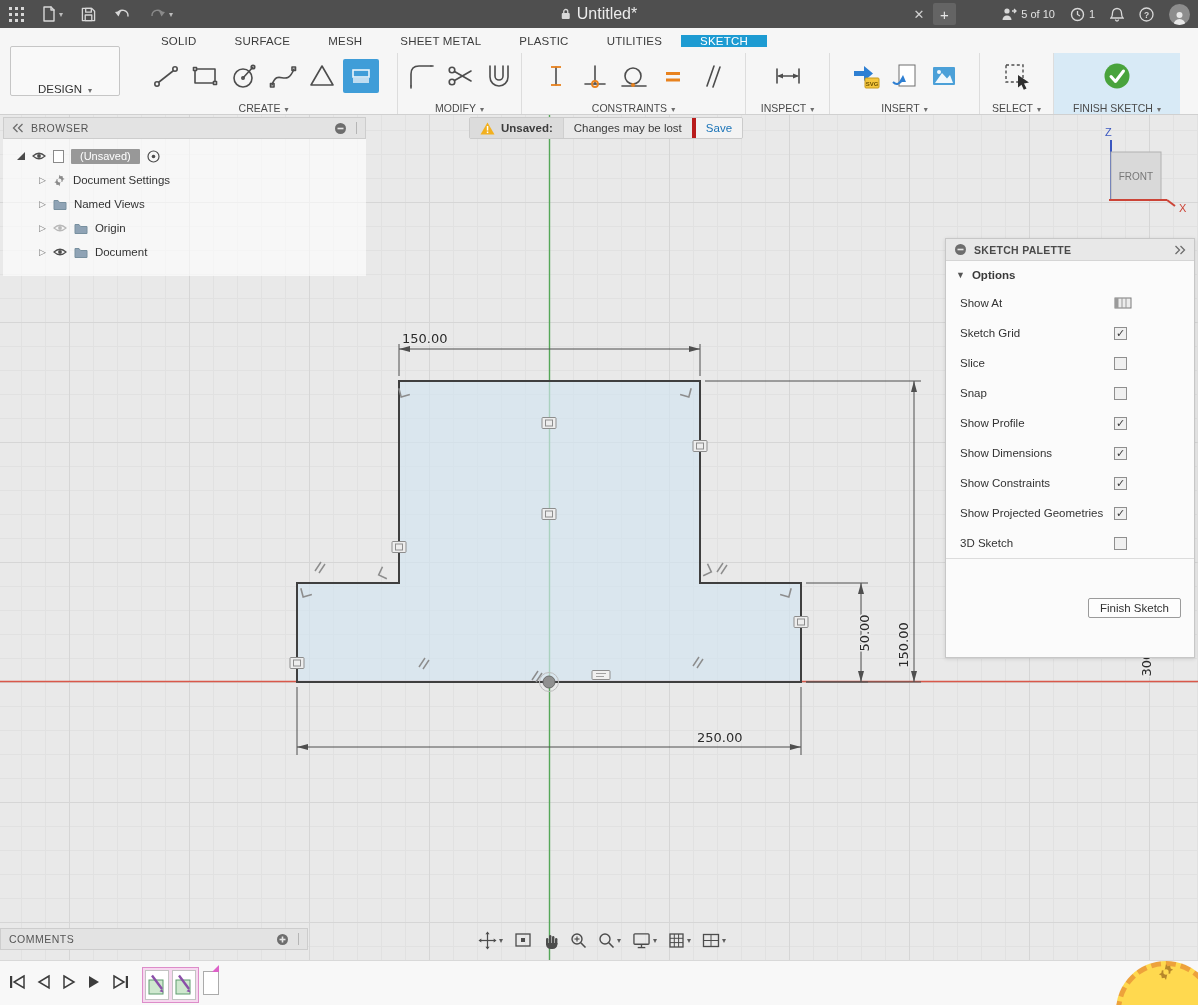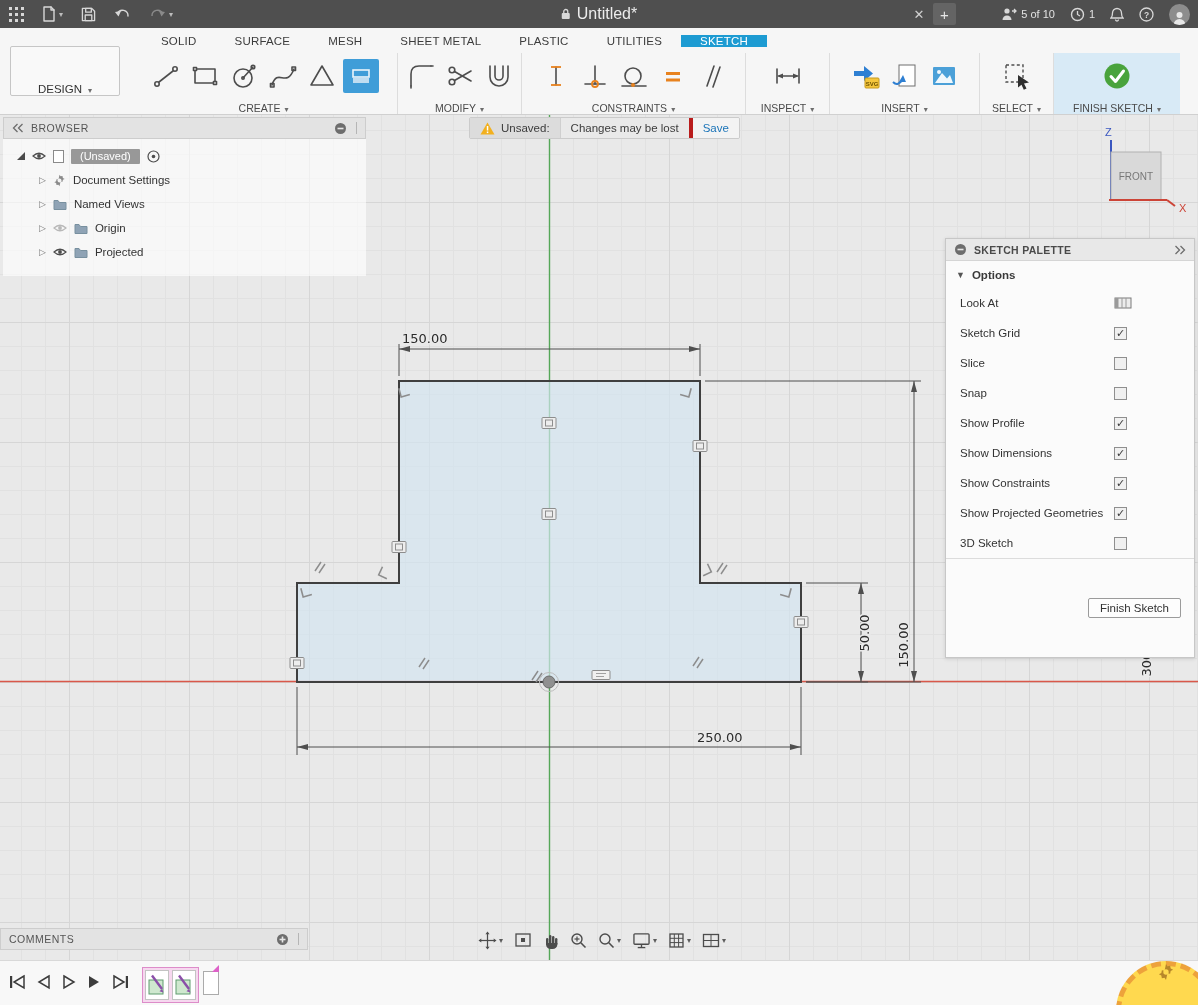--- a/index.html
+++ b/index.html
@@ -50,21 +50,21 @@
   .browser{position:absolute;left:3px;top:117px;width:363px;z-index:12}
   .browser-tree{background:rgba(255,255,255,.62);padding:5px 0 12px}
   .tree-row{height:24px;display:flex;align-items:center;gap:7px;font-size:11.5px;color:#333;cursor:pointer}
   .tri-exp{width:0;height:0;border-bottom:8px solid #4a4a4a;border-left:8px solid transparent}
   .tri-col{font-size:9px;color:#777}
   .chip{background:#989898;color:#fff;padding:1.5px 9px;font-size:11px;border-radius:1px}
   .grip{width:1px;height:12px;background:#b5b5b5;margin-left:2px}
 
   .warnbar{position:absolute;left:469px;top:117px;height:22px;display:flex;z-index:20;font-size:11.5px;border:1px solid #cbcbcb;border-radius:2px;overflow:hidden}
   .warn-seg{display:flex;align-items:center;padding:0 10px;gap:6px;cursor:default}
-  .ws1{background:#dcdcdc;font-weight:normal;color:#3c3c3c}
+  .ws1{background:#dcdcdc;font-weight:bold;color:#3c3c3c}
   .ws2{background:#e9e9e9;color:#3c3c3c;border-left:1px solid #cfcfcf;border-right:4px solid #b91c1c}
   .ws3{background:#f3f3f3;color:#1b74b8;cursor:pointer}
 
   .viewcube{position:absolute;left:1095px;top:122px;z-index:8;cursor:pointer}
 
   .palette{position:absolute;left:945px;top:238px;width:250px;height:420px;background:#fbfbfb;border:1px solid #c7c7c7;z-index:12;display:flex;flex-direction:column;box-shadow:0 1px 4px rgba(0,0,0,.12)}
   .pal-head{height:22px;background:#e8e8e8;border-bottom:1px solid #d5d5d5;display:flex;align-items:center;gap:7px;padding:0 8px;font-size:10.5px;font-weight:bold;color:#4a4a4a;letter-spacing:.3px}
   .pal-options{height:27px;display:flex;align-items:center;gap:7px;padding:0 10px;font-size:11.5px;font-weight:bold;color:#3a3a3a;cursor:pointer}
   .opt-caret{font-size:9px;color:#555}
   .pal-row{height:30px;display:flex;align-items:center;padding:0 0 0 14px;font-size:11.5px;color:#333}
@@ -598,21 +598,21 @@
     </div>
     <div class="tree-row" style="padding-left:36px">
       <span class="tri-col">▷</span>
       <svg width="14" height="10" viewBox="0 0 14 10">
           <path d="M1 5 Q7 -0.5 13 5 Q7 10.5 1 5 Z" fill="none" stroke="#4d4d4d" stroke-width="1.2"></path>
           <circle cx="7" cy="5" r="1.9" fill="#4d4d4d"></circle>
         </svg>
       <svg width="14" height="11" viewBox="0 0 14 11">
           <path d="M1 1.5 h4 l1.5 2 H13 v7 H1 Z" fill="#8fa3b5" stroke="#78909f"></path>
         </svg>
-      <span>Projected</span>
+      <span>Document</span>
     </div>
   </div>
 </div>
 
 <div class="warnbar">
   <span class="warn-seg ws1">
     <svg width="15" height="13" viewBox="0 0 15 13">
         <polygon points="7.5,0.5 14.5,12.5 0.5,12.5" fill="#f2b01e"></polygon>
         <rect x="6.8" y="4" width="1.5" height="4.5" fill="#fff"></rect>
         <rect x="6.8" y="9.5" width="1.5" height="1.6" fill="#fff"></rect>
@@ -649,21 +649,21 @@
     </span>
   </div>
 
   <div class="pal-options">
     <span class="opt-caret">▼</span>
     <span>Options</span>
   </div>
 
 
   <div class="pal-row">
-    <span class="pal-label">Look At</span>
+    <span class="pal-label">Show At</span>
     <span>
       <svg width="18" height="14" viewBox="0 0 18 14">
           <rect x="1" y="2" width="16" height="10" fill="#ececec" stroke="#7a7a7a"></rect>
           <rect x="1" y="2" width="3.5" height="10" fill="#9a9a9a"></rect>
           <line x1="8" y1="2" x2="8" y2="12" stroke="#9a9a9a"></line>
           <line x1="12" y1="2" x2="12" y2="12" stroke="#9a9a9a"></line>
         </svg>
     </span>
   </div>
 

